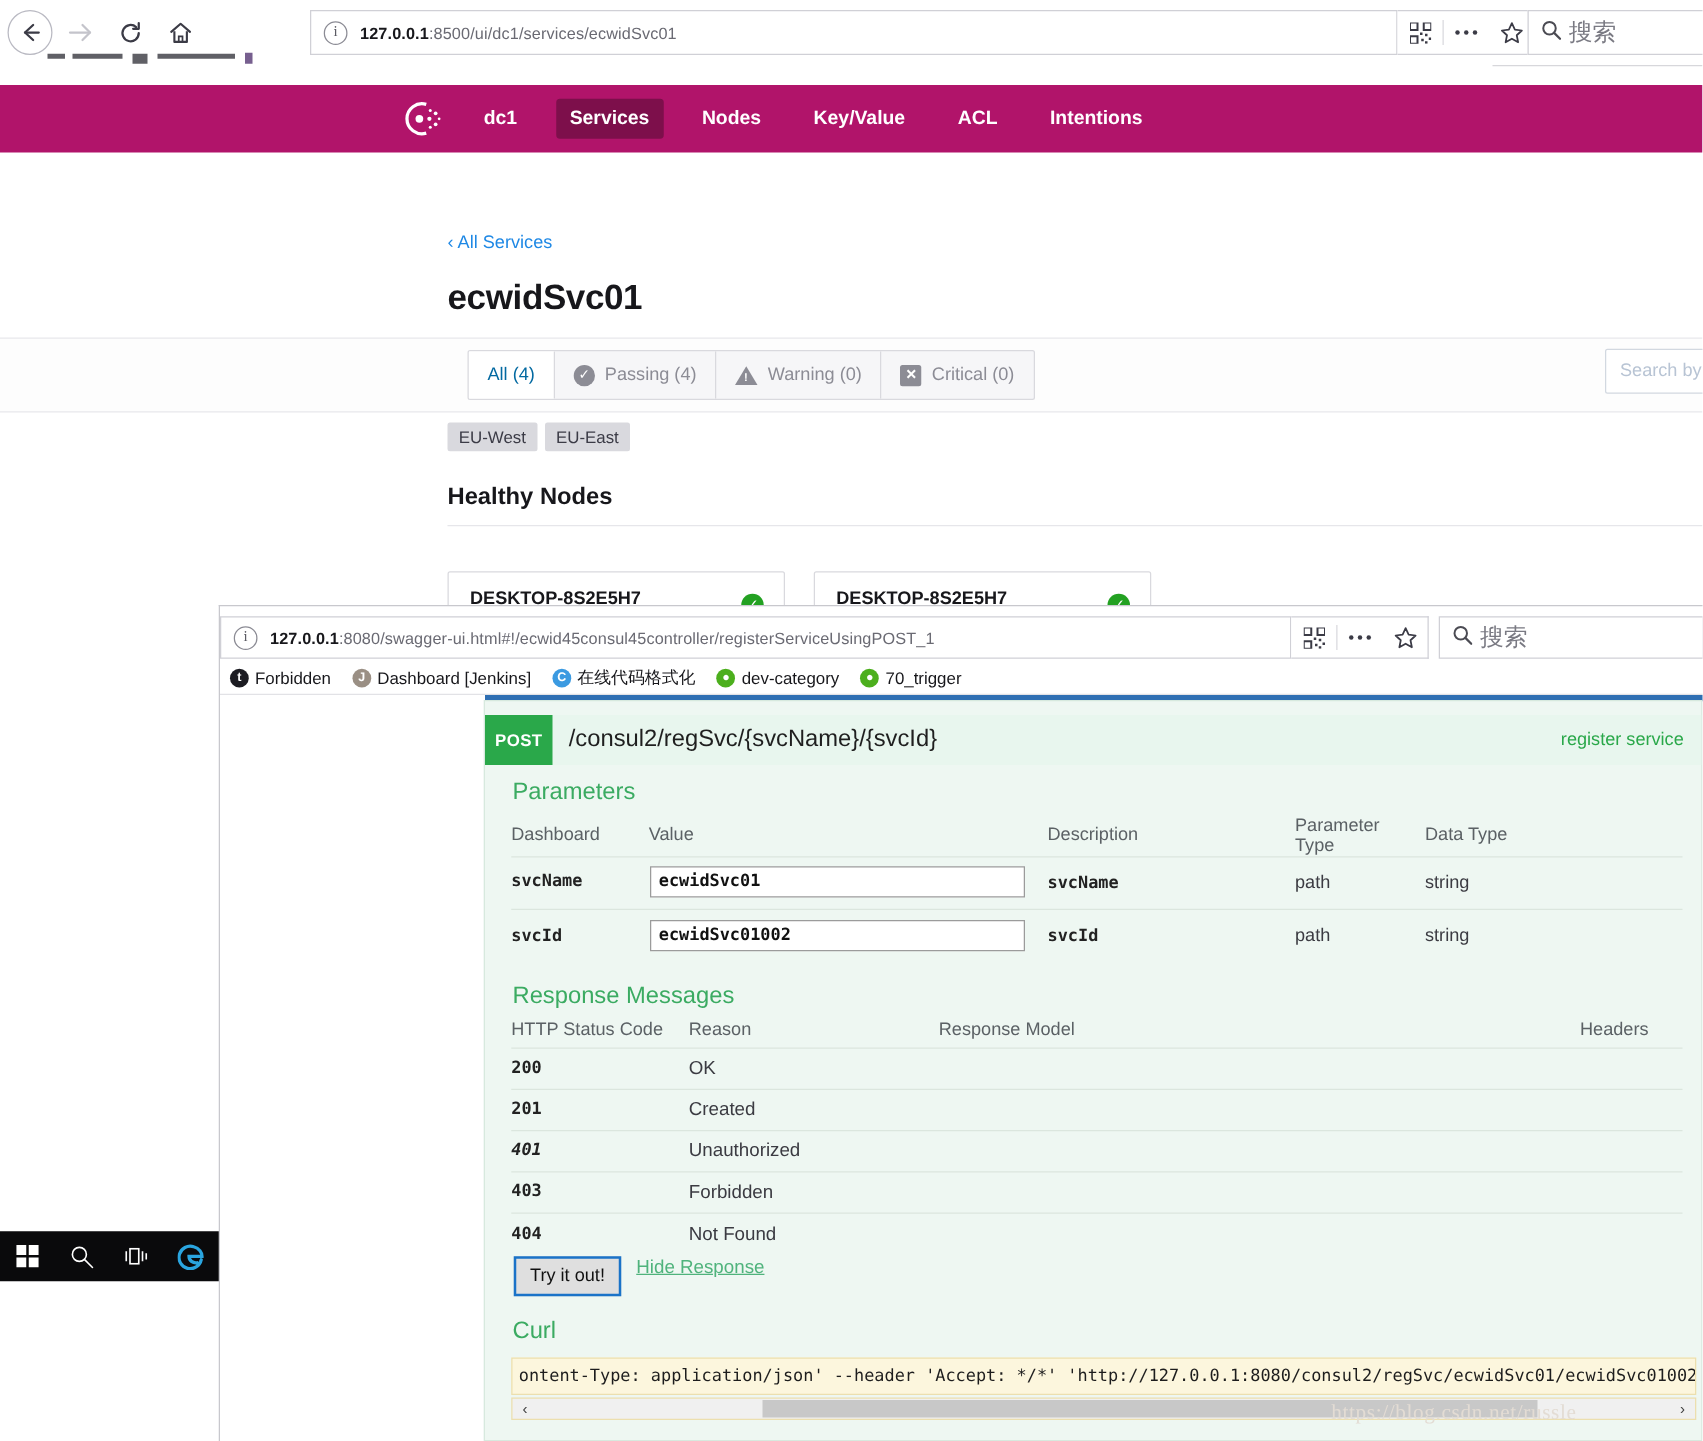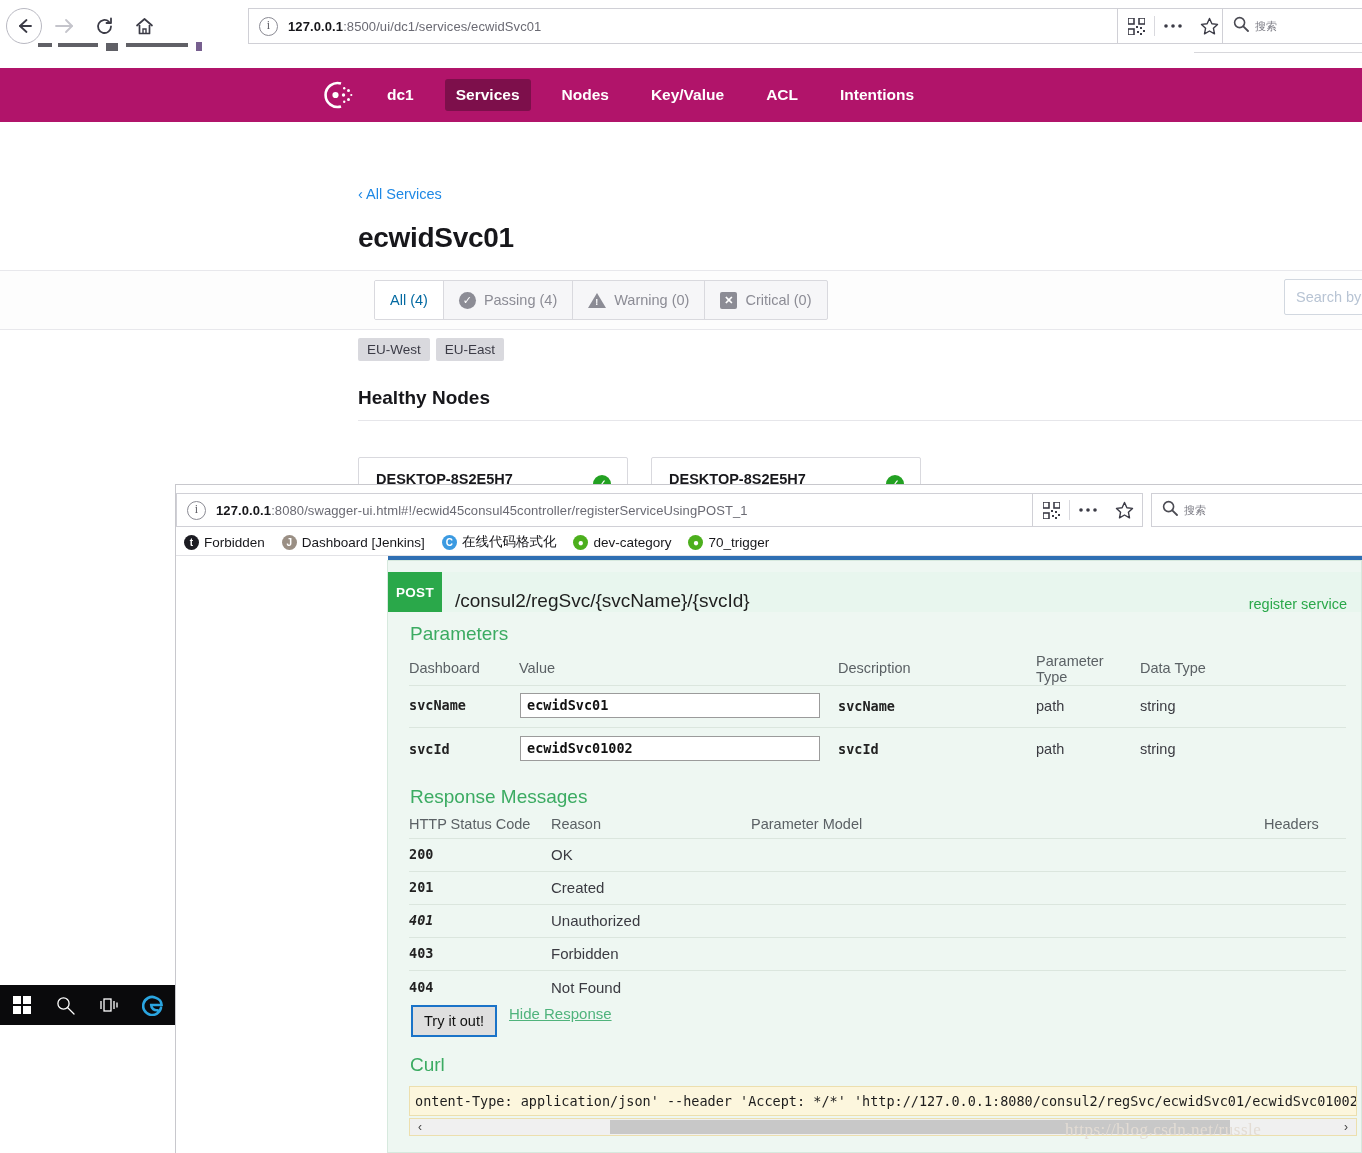--- a/index.html
+++ b/index.html
@@ -47,21 +47,21 @@
     display: flex; align-items: center; border: 1px solid #d0d0d6; border-left: none;
     box-sizing: border-box; background: #fff; }
   .toolicon { width: 36px; height: 34px; display:flex; align-items:center; justify-content:center; color:#3b3b46; }
   .vsep { width: 1px; height: 20px; background: #d9d9de; }
 
   #searchbar1 {
     position: absolute; left: 1222px; top: 8px; width: 200px; height: 36px;
     border: 1px solid #d0d0d6; background: #fff; box-sizing: border-box;
     display: flex; align-items: center;
   }
-  .search-placeholder { font-size: 11px; color: #7a7a83; margin-left: 6px; text-align: center; }
+  .search-placeholder { font-size: 19px; color: #7a7a83; margin-left: 6px; text-align: center; }
 
   
   #bm-remnant { position: absolute; left: 0; top: 42px; width: 840px; height: 10px; overflow: hidden; }
   .rem { position:absolute; background:#2b2b33; height:4px; opacity:.75;}
 
   
   #consul-page { position: absolute; left: 0; top: 52px; width: 1194px; height: 432px; background: #fff; }
   #consul-nav {
     position: absolute; left: 0; top: 16px; width: 1362px; height: 54px;
     background: #b1146a;
@@ -157,21 +157,21 @@
   }
   .bm { display: flex; align-items: center; gap: 5px; font-size: 13.5px; color: #17171b; white-space: nowrap; }
   .bm .fav { width: 15px; height: 15px; border-radius: 50%; display:flex; align-items:center; justify-content:center;
     font-size: 10px; color: #fff; font-weight: bold; }
 
   
   #page2 { position: absolute; left: 0; top: 71px; width: 1187px; height: 598px; background: #ffffff; }
   #tabstrip-blue { position: absolute; left: 212px; top: 0px; width: 975px; height: 5px; background: #2f6fb3; }
   #op-header {
     position: absolute; left: 0; top: 11px; width: 973px; height: 40px;
-    background: #e8f6ee; display: flex; align-items: flex-end;
+    background: #e8f6ee; display: flex; align-items: center;
   }
   #post-badge {
     width: 54px; height: 40px; background: #2aa84a; color: #fff; font-size: 13.5px;
     font-weight: bold; display: flex; align-items: center; justify-content: center;
     letter-spacing: .3px;
   }
   #op-path { margin-left: 13px; font-size: 19px; color: #1f1f1f; }
   #op-summary { position: absolute; right: 14px; font-size: 14.5px; color: #2aa84a; }
 
   .sec-title { position: absolute; font-size: 19px; color: #3bab62; }
@@ -507,21 +507,21 @@
       <div class="mono" style="position:absolute; left:21px; top:180px;">svcId</div>
       <div class="param-input" style="left:132px; top:175px;">ecwidSvc01002</div>
       <div class="mono" style="position:absolute; left:450px; top:180px;">svcId</div>
       <div class="tbl" style="left:648px; top:180px;">path</div>
       <div class="tbl" style="left:752px; top:180px;">string</div>
     </div>
 
     <div class="sec-title" style="left:22px; top:225px;">Response Messages</div>
     <div class="col-hdr" style="position:absolute; left:21px; top:255px;">HTTP Status Code</div>
     <div class="col-hdr" style="position:absolute; left:163px; top:255px;">Reason</div>
-    <div class="col-hdr" style="position:absolute; left:363px; top:255px;">Parameter Model</div>
+    <div class="col-hdr" style="position:absolute; left:363px; top:255px;">Response Model</div>
     <div class="col-hdr" style="position:absolute; left:876px; top:255px;">Headers</div>
     <div class="row-line" style="left:21px; top:277px; width:937px;"></div>
 
     <div>
       <div class="mono" style="position:absolute; left:21px; top:285px;">200</div>
       <div class="tbl" style="left:163px; top:285px; font-size:15px;">OK</div>
     </div>
     <div class="row-line" style="left:21px; top:310px; width:937px;"></div>
     <div>
       <div class="mono" style="position:absolute; left:21px; top:318px;">201</div>

